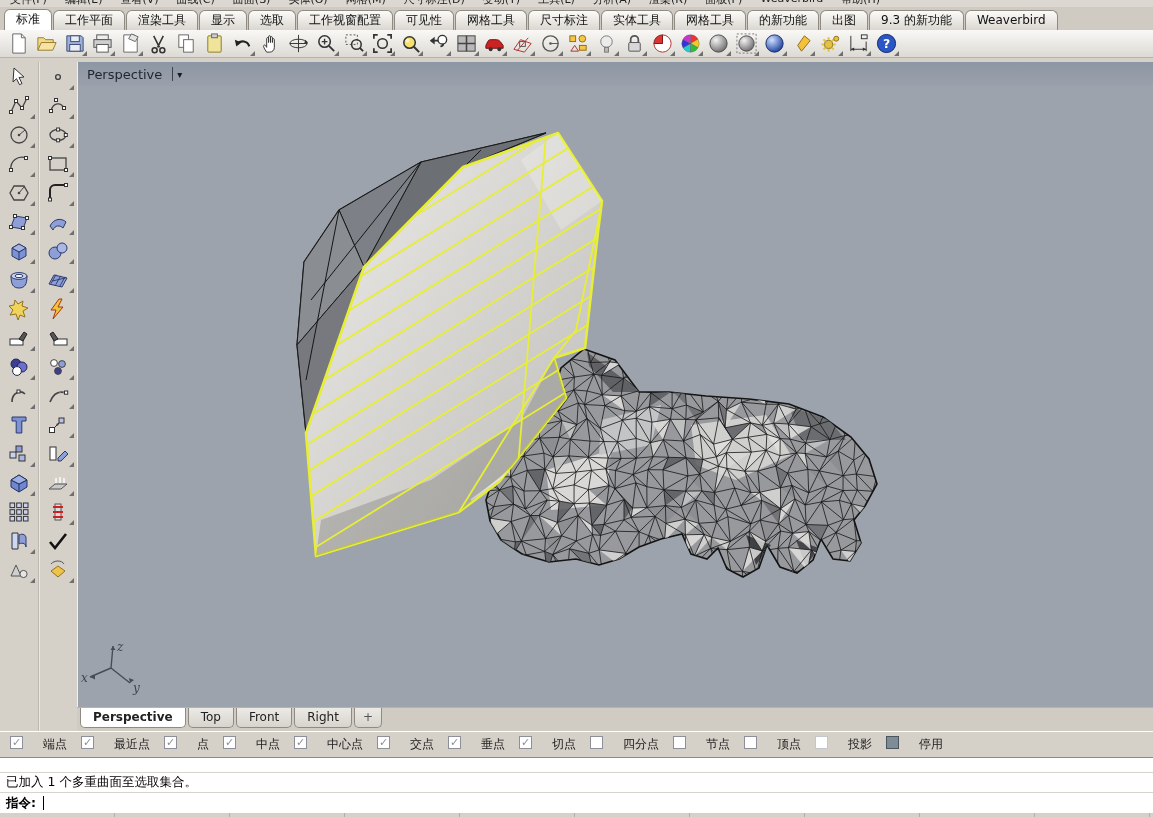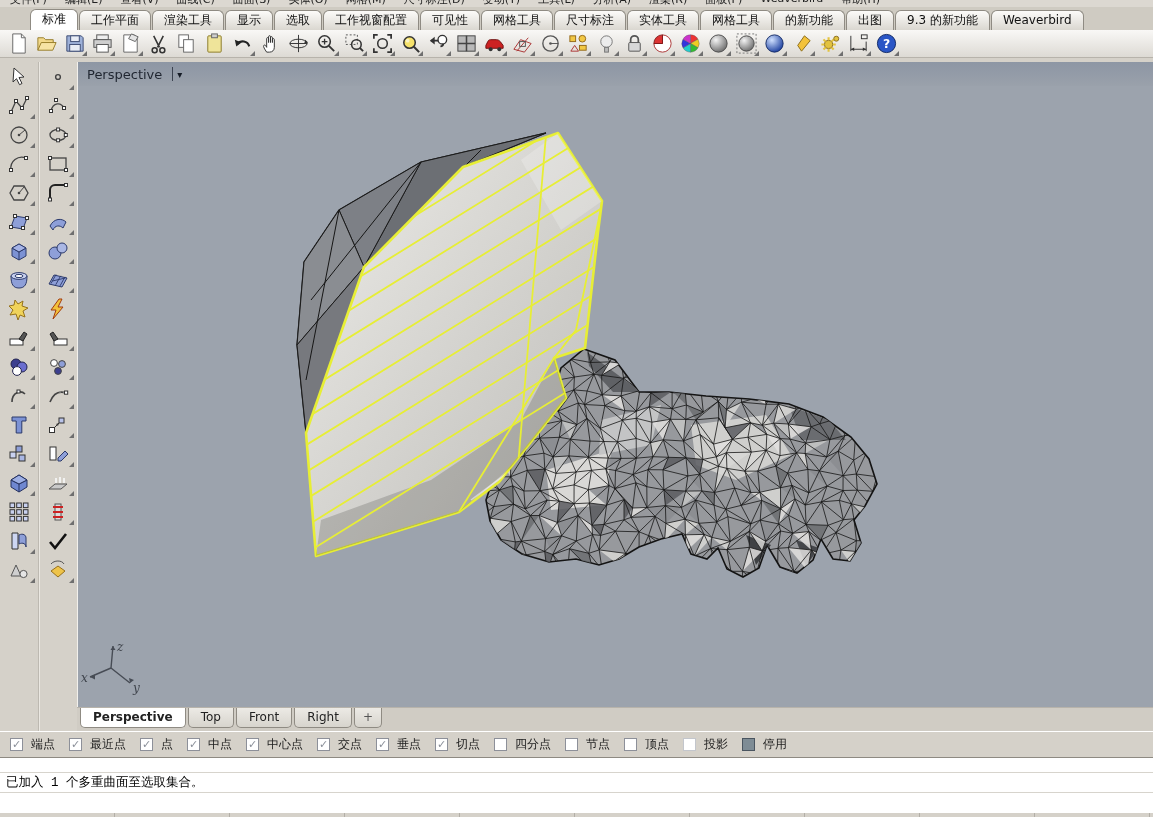--- a/index.html
+++ b/index.html
@@ -9,21 +9,21 @@
   
   .menubar{position:absolute;left:0;top:0;width:100%;height:7px;overflow:hidden;
            background:#dcd8d1;border-bottom:1px solid #c3bfb7;}
   .menubar-inner{display:flex;gap:18px;padding-left:10px;transform:translateY(-8px);
            font-size:11px;color:#222;white-space:nowrap;}
   .tabrow{position:absolute;left:0;top:7px;width:100%;height:23px;background:#cfcbc2;
           display:flex;align-items:flex-end;padding-left:4px;box-sizing:border-box;}
   .wtab{font-size:12px;color:#111;padding:3px 11px 3px;margin-right:1px;margin-top:3px;
         background:linear-gradient(#fcfbf9,#dad7d0);border:1px solid #8f8b83;border-bottom:none;
         border-radius:6px 6px 0 0;white-space:nowrap;cursor:default;line-height:13px;}
-  .wtab.active{background:#fff;position:relative;z-index:2;padding-bottom:4px;margin-left:26px;}
+  .wtab.active{background:#fff;position:relative;z-index:2;padding-bottom:4px;}
   .toolbar{position:absolute;left:0;top:30px;width:100%;height:28px;
            background:linear-gradient(#f9f8f6,#dddad4);border-bottom:1px solid #b7b3ab;
            display:flex;align-items:center;padding-left:4px;box-sizing:border-box;}
   .tbtn{width:28px;height:26px;display:flex;align-items:center;justify-content:center;
         position:relative;flex:0 0 auto;}
   .fly::after{content:"";position:absolute;right:1px;bottom:1px;width:0;height:0;
         border-left:5px solid transparent;border-bottom:5px solid #6f6f6f;}
   
   .palette{position:absolute;left:0;top:62px;width:77px;bottom:86px;background:#d5d1c9;}
   .palette::before{content:"";position:absolute;left:38px;top:0;bottom:0;width:1px;
@@ -44,29 +44,29 @@
          display:flex;align-items:flex-start;padding-left:3px;border-top:1px solid #b7b3ab;box-sizing:border-box;}
   .vtab{font-size:12px;color:#222;background:linear-gradient(#eceae5,#d7d4cd);
         border:1px solid #8f8b83;border-top:none;border-radius:0 0 5px 5px;
         padding:3px 12px 4px;margin-right:2px;line-height:12px;cursor:default;}
   .vtab.active{background:#fff;font-weight:bold;}
   .vtab.add{padding:3px 8px 4px;color:#555;}
   
   .osnap{position:absolute;left:0;top:731px;right:0;height:26px;background:#d5d1c9;
          border-top:1px solid #fff;display:flex;align-items:center;padding-left:10px;
          box-sizing:border-box;gap:14px;font-size:12px;color:#1c1c1c;}
-  .os-item{display:flex;align-items:center;gap:8px;}
+  .os-item{display:flex;align-items:flex-start;gap:20px;}
   .cb{width:13px;height:13px;background:#fff;border:1px solid #8d9099;box-sizing:border-box;
       display:inline-flex;align-items:center;justify-content:center;font-size:11px;color:#8a8f98;}
   .cb.checked::after{content:"✓";margin-top:-1px;}
   .cb.dim{border-color:#c3c6cc;}
   .cb.filled{background:#7e8c95;border-color:#4a5560;}
   
   .cmd{position:absolute;left:0;top:757px;right:0;height:55px;background:#fff;
-       border-top:1px solid #8e8a82;box-sizing:border-box;font-size:12.5px;color:#000;font-family:Liberation Mono, monospace;}
+       border-top:1px solid #8e8a82;box-sizing:border-box;font-size:12.5px;color:#000;}
   .cmd-blank{height:14px;border-bottom:1px solid #d7d4cd;}
   .cmd-history{height:19px;border-bottom:1px solid #d7d4cd;display:flex;align-items:center;padding-left:6px;}
   .cmd-prompt{height:20px;display:flex;align-items:center;padding-left:6px;font-weight:bold;}
   .caret{display:inline-block;width:1px;height:14px;background:#000;margin-left:7px;}
   
   .statusbar{position:absolute;left:0;top:812px;right:0;height:5px;background:#d5d1c9;
        border-top:1px solid #fff;
        background-image:repeating-linear-gradient(to right,transparent 0 114px,#b3afa7 114px 115px);}
   svg{display:block;}
 </style>
@@ -839,15 +839,19 @@
     </label>
     <label class="os-item">
       <span class="cb filled"></span>
       <span>停用</span>
     </label>
   </div>
 
 <div class="cmd">
   <div class="cmd-blank"></div>
   <div class="cmd-history">已加入 1 个多重曲面至选取集合。</div>
+  <div class="cmd-prompt">
+    <span>指令:</span>
+    <span class="caret"></span>
+  </div>
 </div>
 
 <div class="statusbar"></div>
 
 </body></html>

